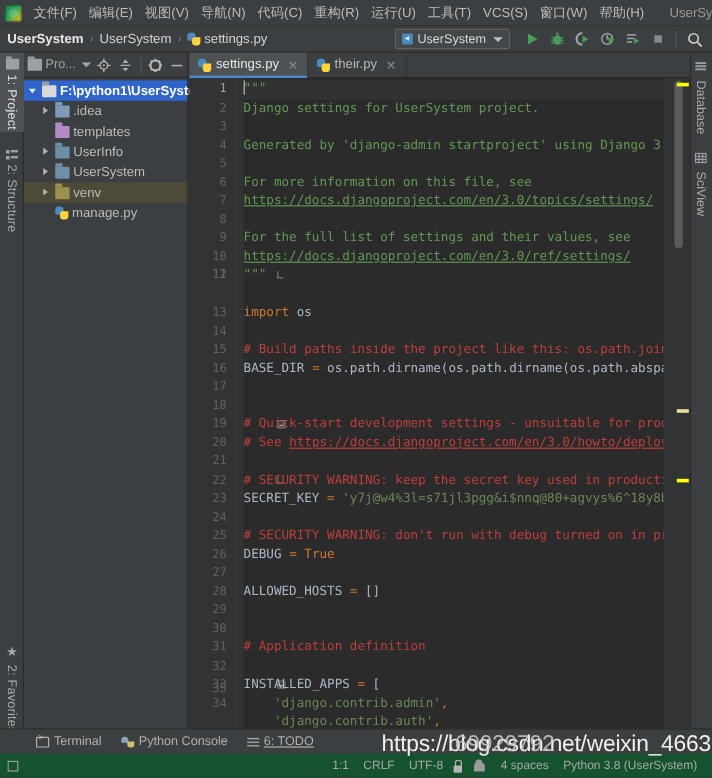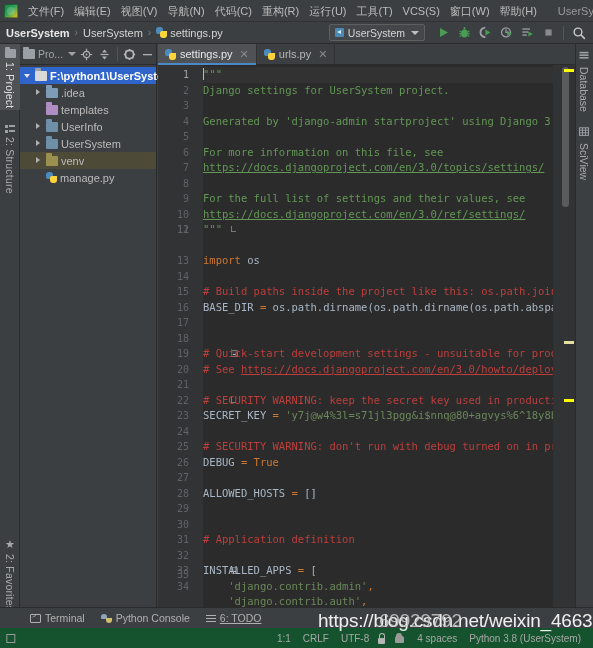--- a/index.html
+++ b/index.html
@@ -535,21 +535,21 @@
   <div class="editor">
 
     <div class="tabstrip">
       <div class="etab active">
         <span class="py-ico"></span>
         <span>settings.py</span>
         <span class="x">✕</span>
       </div>
       <div class="etab">
         <span class="py-ico"></span>
-        <span>urls.py</span>
+        <span>their.py</span>
         <span class="x">✕</span>
       </div>
     </div>
 
     <div class="codearea">
       <div class="gutter" id="gutter">
           <div class="lineno cur" style="top: 2px;">1</div>
           <div class="lineno" style="top: 17.5px;">2</div>
           <div class="lineno" style="top: 33px;">3</div>
           <div class="lineno" style="top: 48.5px;">4</div>

